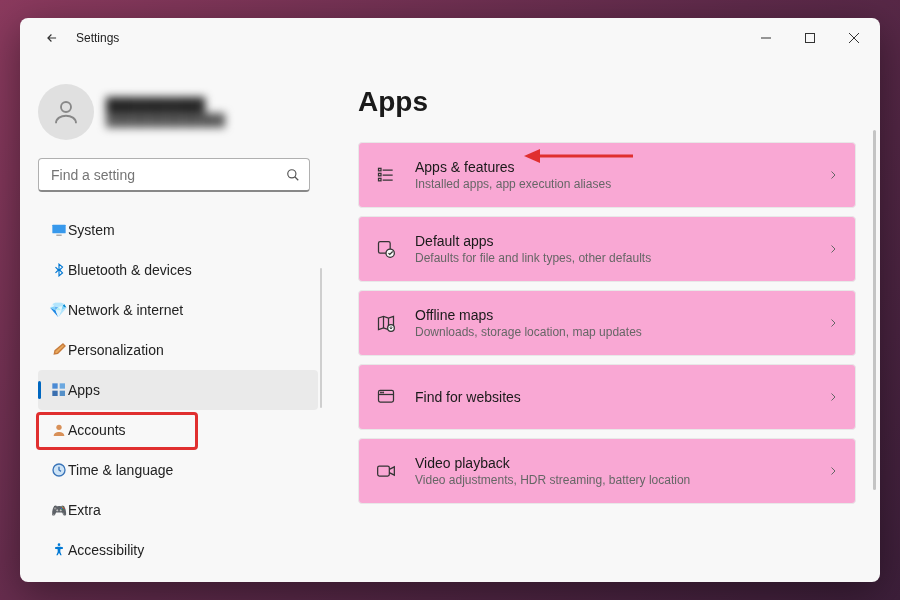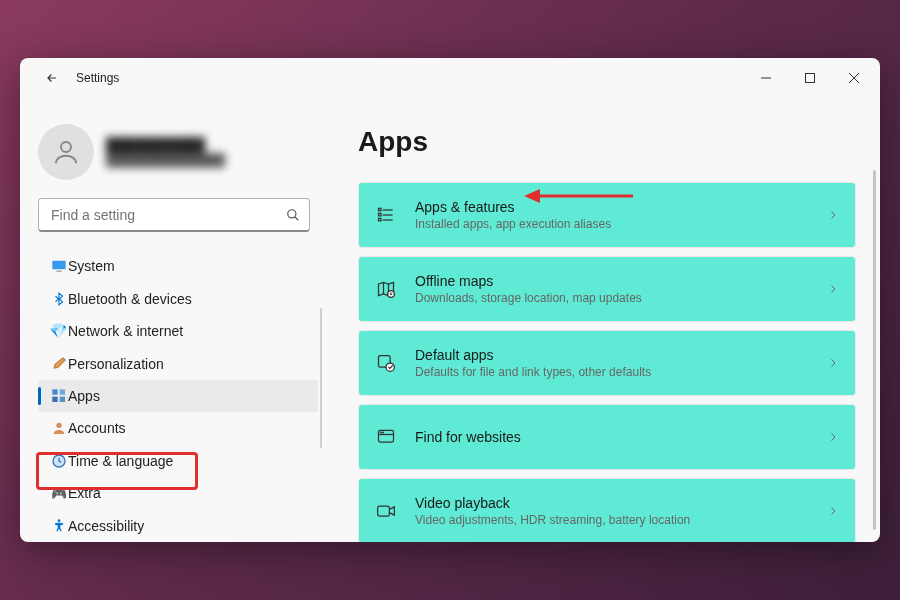--- a/index.html
+++ b/index.html
@@ -8,21 +8,21 @@
     background: linear-gradient(135deg, #8b3a5e 0%, #5e2a4a 50%, #3d1f3a 100%);
     width: 900px;
     height: 600px;
     overflow: hidden;
     display: flex;
     align-items: center;
     justify-content: center;
   }
   .window {
     width: 860px;
-    height: 484px;
+    height: 564px;
     background: #f8f8f8;
     border-radius: 8px;
     box-shadow: 0 10px 40px rgba(0,0,0,0.4);
     display: flex;
     flex-direction: column;
     overflow: hidden;
   }
   .titlebar {
     height: 40px;
     display: flex;
@@ -173,21 +173,21 @@
     font-weight: 600;
     color: #1a1a1a;
     margin-bottom: 24px;
   }
   .cards {
     display: flex;
     flex-direction: column;
     gap: 4px;
   }
   .card {
-    background: #5eead4;
+    background: #f9a8d4;
     border: 1px solid #e8e8e8;
     border-radius: 4px;
     height: 66px;
     display: flex;
     align-items: center;
     padding: 0 16px;
     cursor: pointer;
     gap: 18px;
     margin-bottom: 4px;
   }
@@ -376,58 +376,58 @@
           </div>
           <span class="chevron">
             <svg width="12" height="12" viewBox="0 0 24 24" fill="none" stroke="currentColor" stroke-width="2">
                 <path d="M9 5l7 7-7 7"></path>
               </svg>
           </span>
         </div>
 
         <div class="card">
           <span class="card-icon">
+            <svg width="20" height="20" viewBox="0 0
+             24 24" fill="none" stroke="currentColor" stroke-width="1.5">
+                <rect x="3" y="3" width="14" height="14" rx="2"></rect>
+                <circle cx="17" cy="17" r="5" fill="#f8f8f8"></circle>
+                <path d="M15 17l1.5 1.5L20 15" stroke-width="1.5"></path>
+              </svg>
+          </span>
+          <div class="card-text">
+            <span class="card-title">Default apps</span>
+            <span class="card-sub">Defaults for file and link types, other defaults</span>
+          </div>
+          <span class="chevron">
+            <svg width="12" height="12" viewBox="0 0 24 24" fill="none" stroke="currentColor" stroke-width="2">
+                <path d="M9 5l7 7-7 7"></path>
+              </svg>
+          </span>
+        </div>
+
+        <div class="card">
+          <span class="card-icon">
             <svg width="20" height="20" viewBox="0 0 24 24" fill="none" stroke="currentColor" stroke-width="1.5">
                 <path d="M3 6l6-2 6 2 6-2v14l-6 2-6-2-6 2V6z"></path>
                 <path d="M9 4v14M15 6v14"></path>
                 <circle cx="18" cy="18" r="4" fill="#f8f8f8"></circle>
                 <path d="M18 16v3m-1.5-1.5L18 19l1.5-1.5" stroke-width="1.2"></path>
               </svg>
           </span>
           <div class="card-text">
             <span class="card-title">Offline maps</span>
             <span class="card-sub">Downloads, storage location, map updates</span>
           </div>
           <span class="chevron">
             <svg width="12" height="12" viewBox="0 0 24 24" fill="none" stroke="currentColor" stroke-width="2">
                 <path d="M9 5l7 7-7 7"></path>
               </svg>
           </span>
         </div>
 
-        <div class="card">
-          <span class="card-icon">
-            <svg width="20" height="20" viewBox="0 0
-             24 24" fill="none" stroke="currentColor" stroke-width="1.5">
-                <rect x="3" y="3" width="14" height="14" rx="2"></rect>
-                <circle cx="17" cy="17" r="5" fill="#f8f8f8"></circle>
-                <path d="M15 17l1.5 1.5L20 15" stroke-width="1.5"></path>
-              </svg>
-          </span>
-          <div class="card-text">
-            <span class="card-title">Default apps</span>
-            <span class="card-sub">Defaults for file and link types, other defaults</span>
-          </div>
-          <span class="chevron">
-            <svg width="12" height="12" viewBox="0 0 24 24" fill="none" stroke="currentColor" stroke-width="2">
-                <path d="M9 5l7 7-7 7"></path>
-              </svg>
-          </span>
-        </div>
-
 
         <div class="card">
           <span class="card-icon">
             <svg width="20" height="20" viewBox="0 0 24 24" fill="none" stroke="currentColor" stroke-width="1.5">
                 <rect x="3" y="4" width="18" height="14" rx="2"></rect>
                 <line x1="3" y1="9" x2="21" y2="9"></line>
                 <circle cx="6" cy="6.5" r="0.5" fill="currentColor"></circle>
                 <circle cx="8.5" cy="6.5" r="0.5" fill="currentColor"></circle>
               </svg>
           </span>

